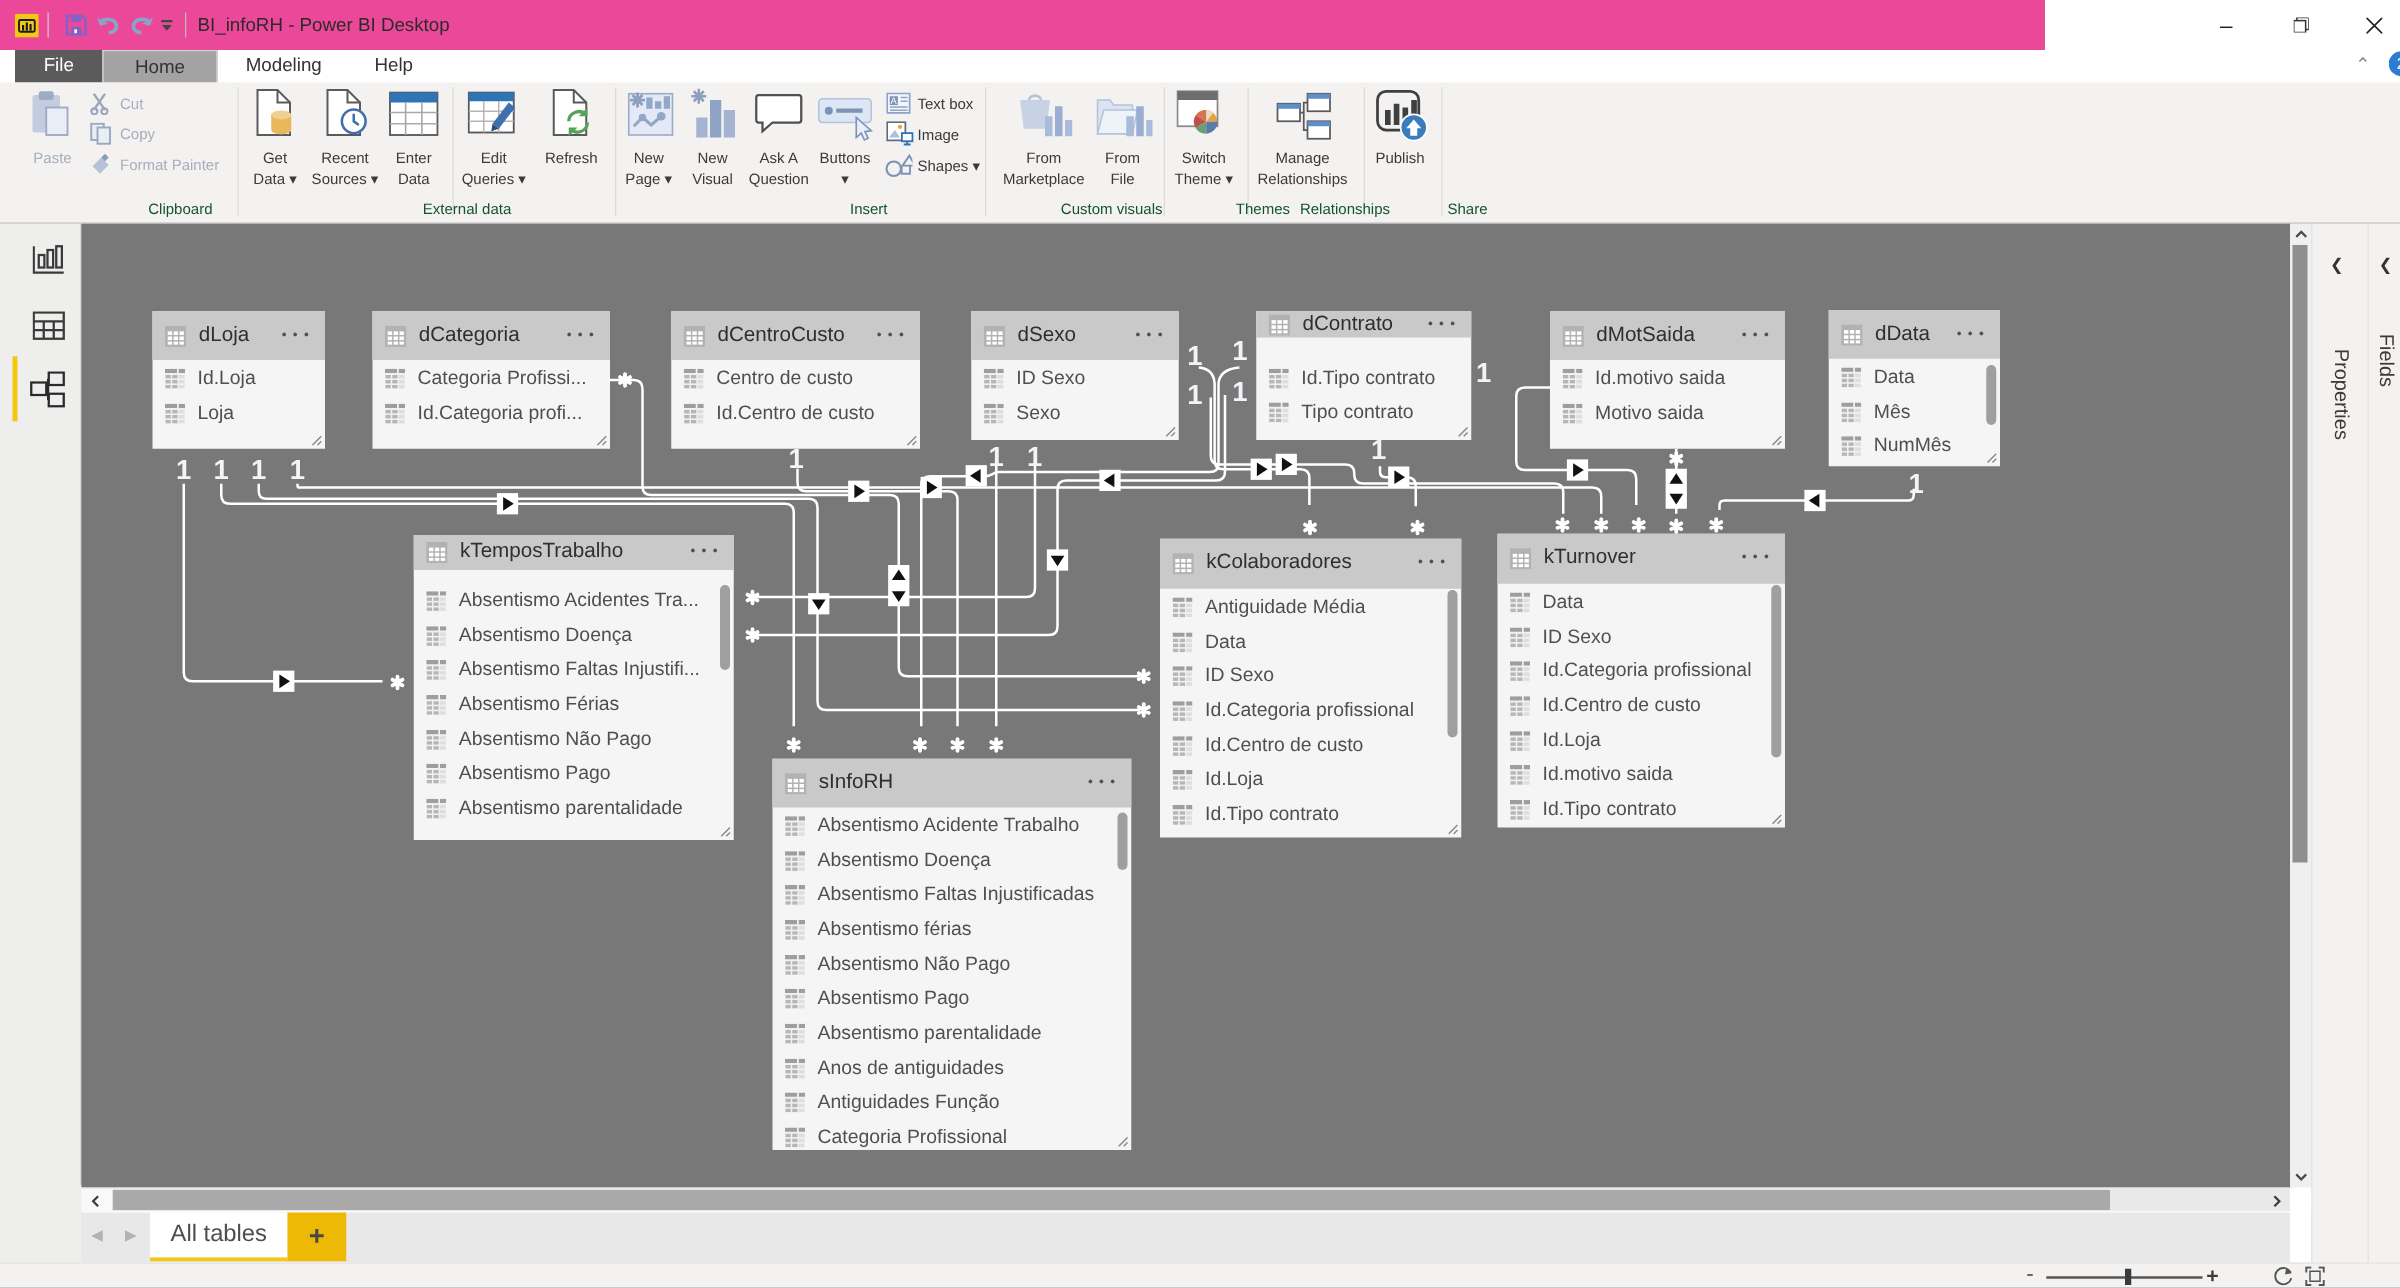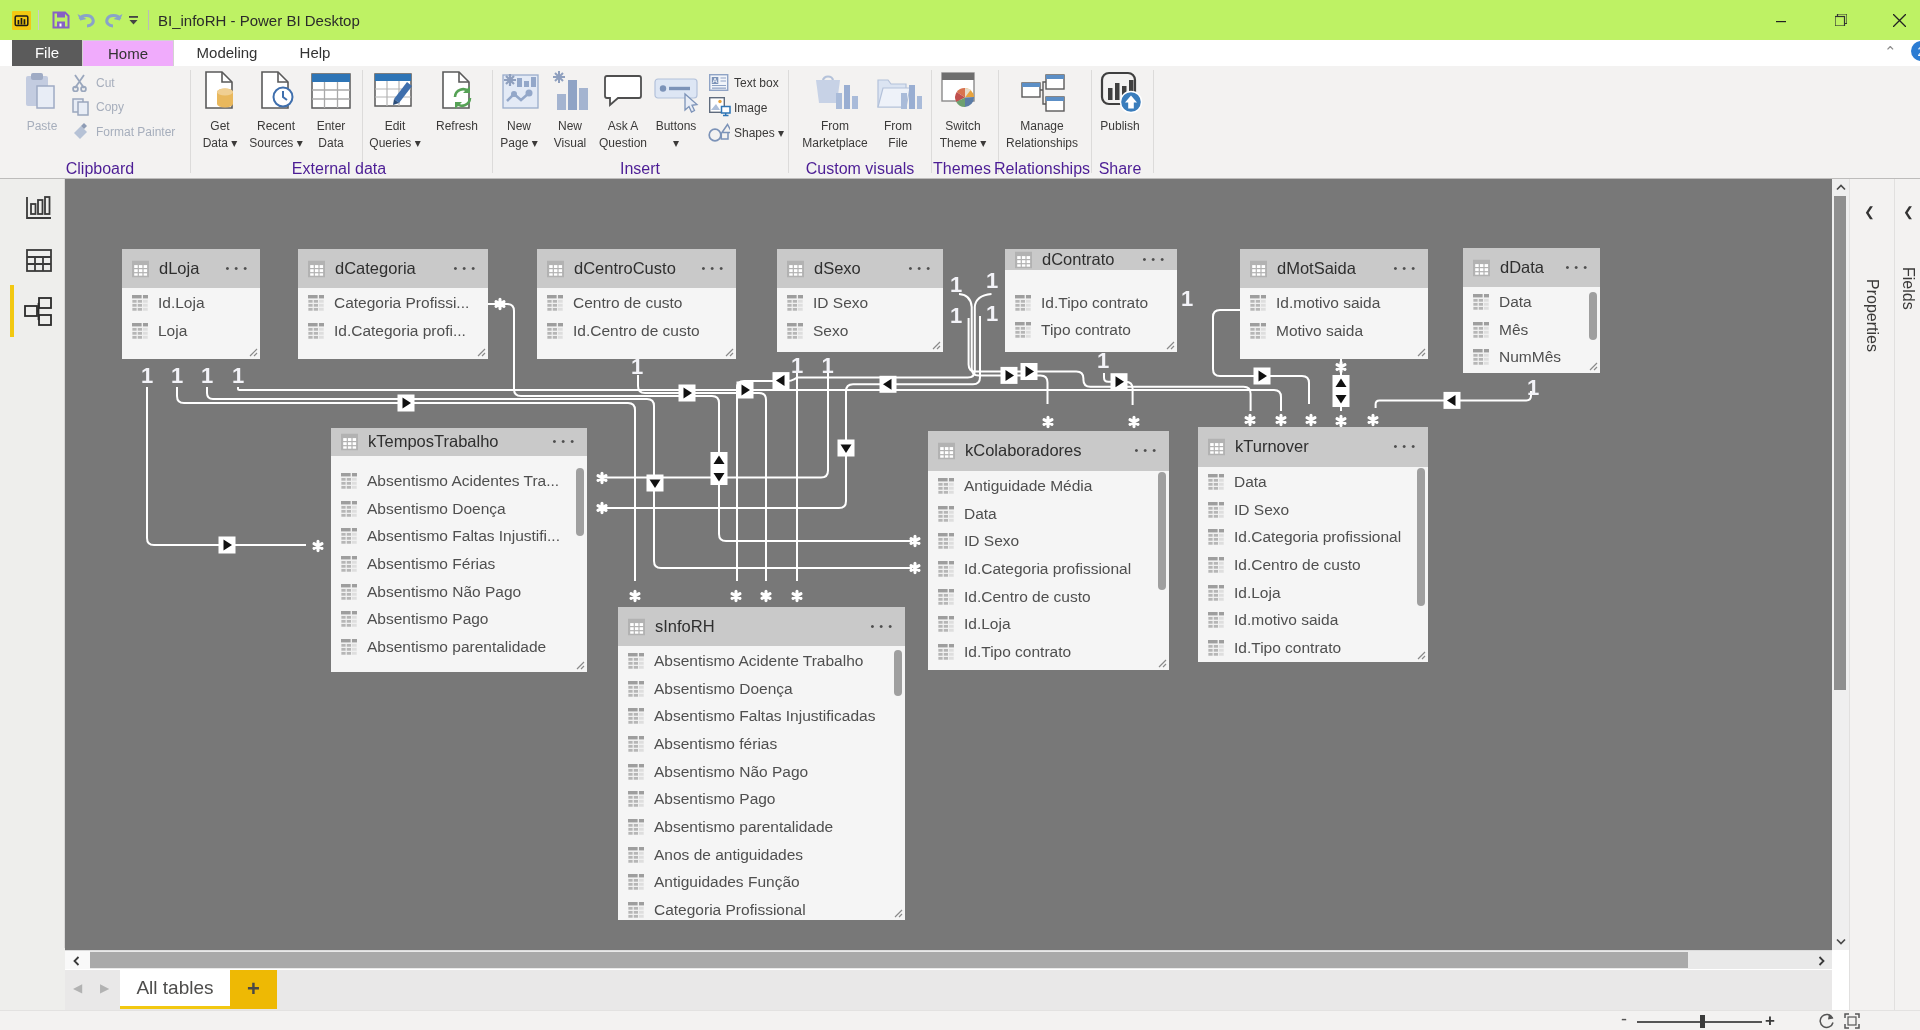--- a/index.html
+++ b/index.html
@@ -1,30 +1,30 @@
 <!DOCTYPE html>
 <html><head><meta charset="utf-8"><style>
 *{margin:0;padding:0;box-sizing:border-box}
 html,body{width:1920px;height:1030px;overflow:hidden}
 body{font-family:"Liberation Sans",sans-serif;background:#fff}
 #page{position:relative;width:1920px;height:1030px}
 .abs{position:absolute}
 
-#title{left:0;top:0;width:1920px;height:40px;background:#bef264}
+#title{left:0;top:0;width:1636px;height:40px;background:#ec4899}
 #title .txt{left:158px;top:12px;font-size:15px;color:#2b2b2b}
 .winbtn{top:13px;font-size:15px;color:#333}
 
 #tabrow{left:0;top:40px;width:1920px;height:26px;background:#fff}
 .ftab{left:12px;top:0;width:70px;height:26px;background:#5b5b5b;color:#fff;font-size:15px;text-align:center;line-height:26px}
 .rtab{top:0;height:26px;font-size:15px;color:#333;text-align:center;line-height:26px}
-#hometab{left:82px;width:92px;background:#f0abfc;border:1px solid #d3d2d1;border-bottom:none}
+#hometab{left:82px;width:92px;background:#a3a3a3;border:1px solid #d3d2d1;border-bottom:none}
 
 #ribbon{left:0;top:66px;width:1920px;height:113px;background:#f3f2f1;border-bottom:1px solid #bdbcbb}
 .gsep{top:4px;width:1px;height:103px;background:#dcdbda}
-.glabel{font-size:16px;color:#4c1d95;text-align:center;top:94px}
+.glabel{font-size:12px;color:#14532d;text-align:right;top:94px}
 .blabel{font-size:12px;color:#3b3a39;text-align:center}
 .small{font-size:12px;color:#3b3a39}
 .gray{color:#a6aebc}
 
 #sidebar{left:0;top:179px;width:65px;height:831px;background:#eeeeec;border-right:1px solid #d9d8d7}
 #selbar{left:10px;top:106px;width:4px;height:52px;background:#f2c811}
 
 #canvas{left:65px;top:179px;width:1768px;height:771px;background:#787878}
 
 .tbl{position:absolute;background:#f5f5f5}

